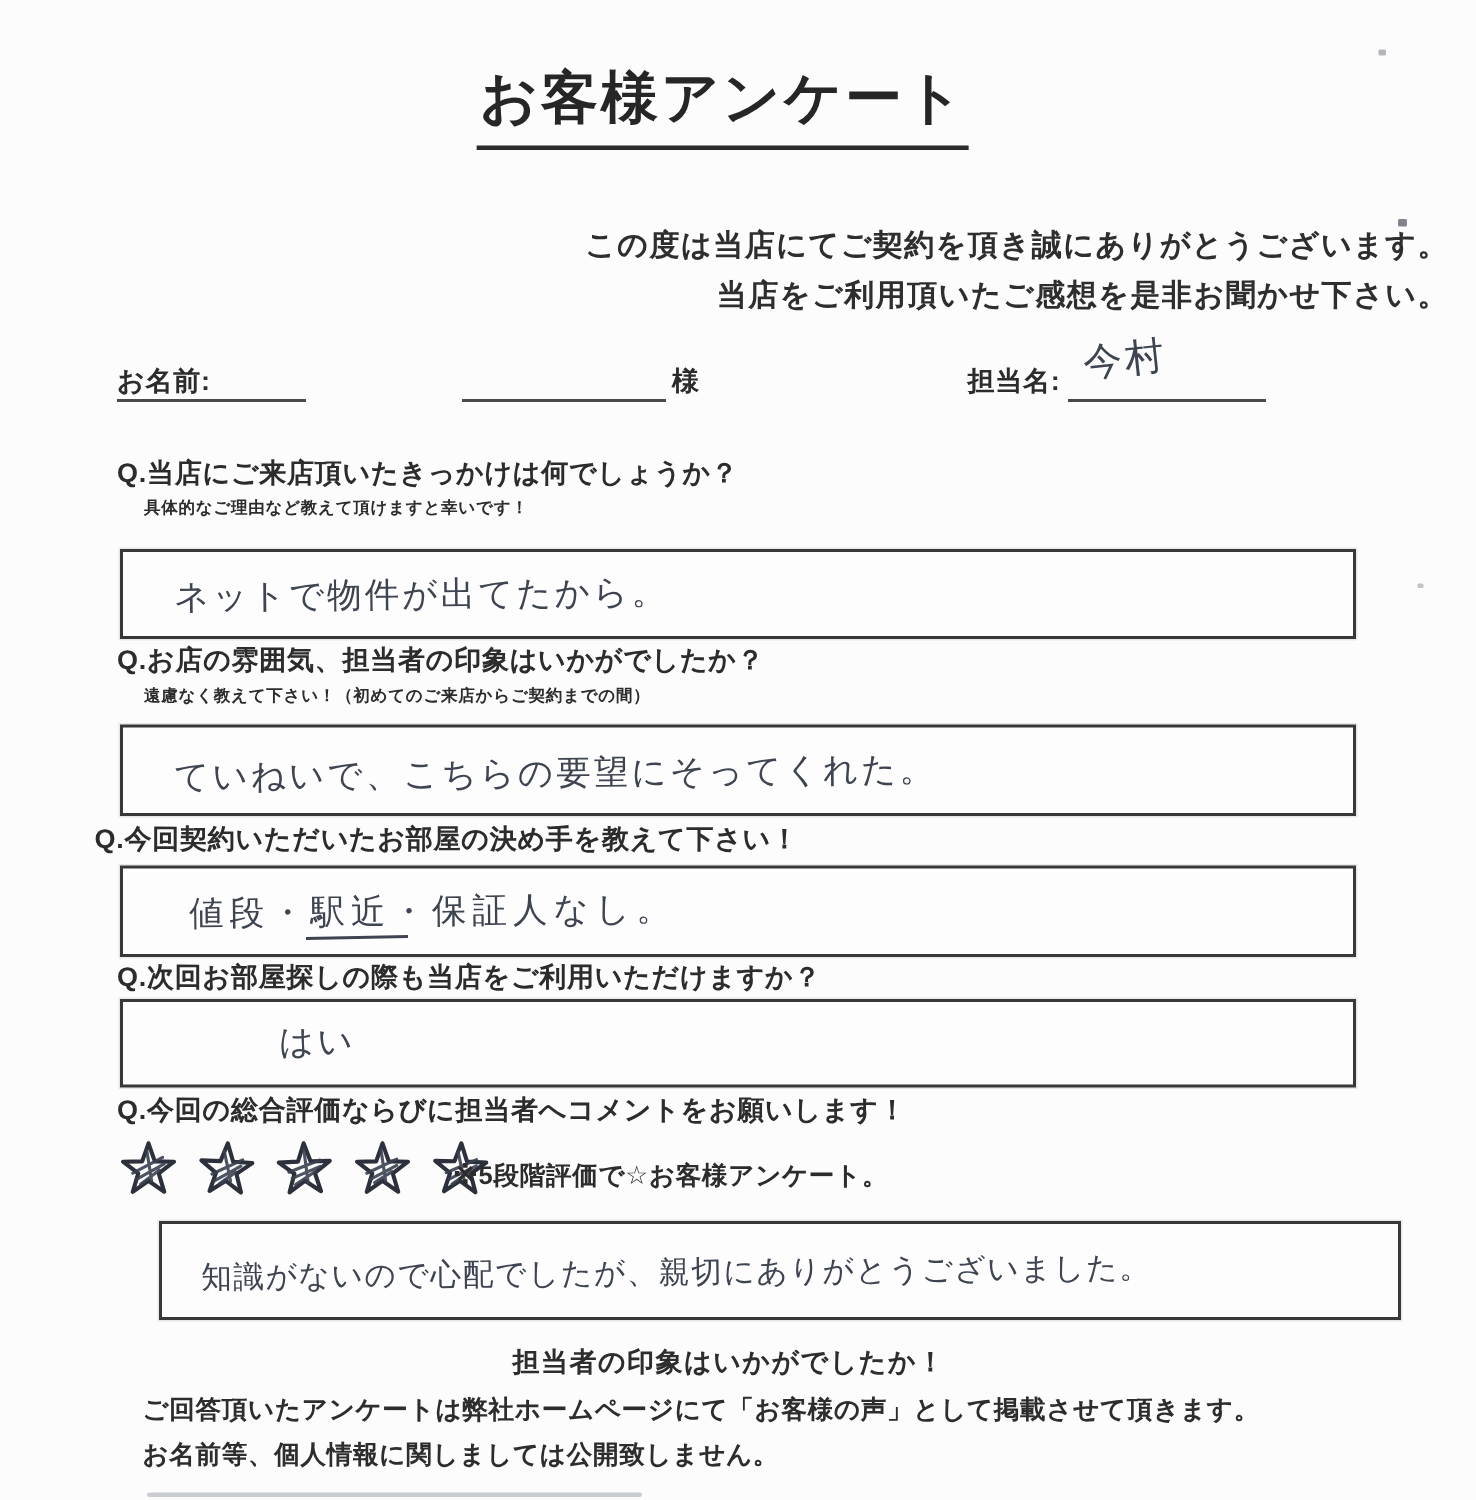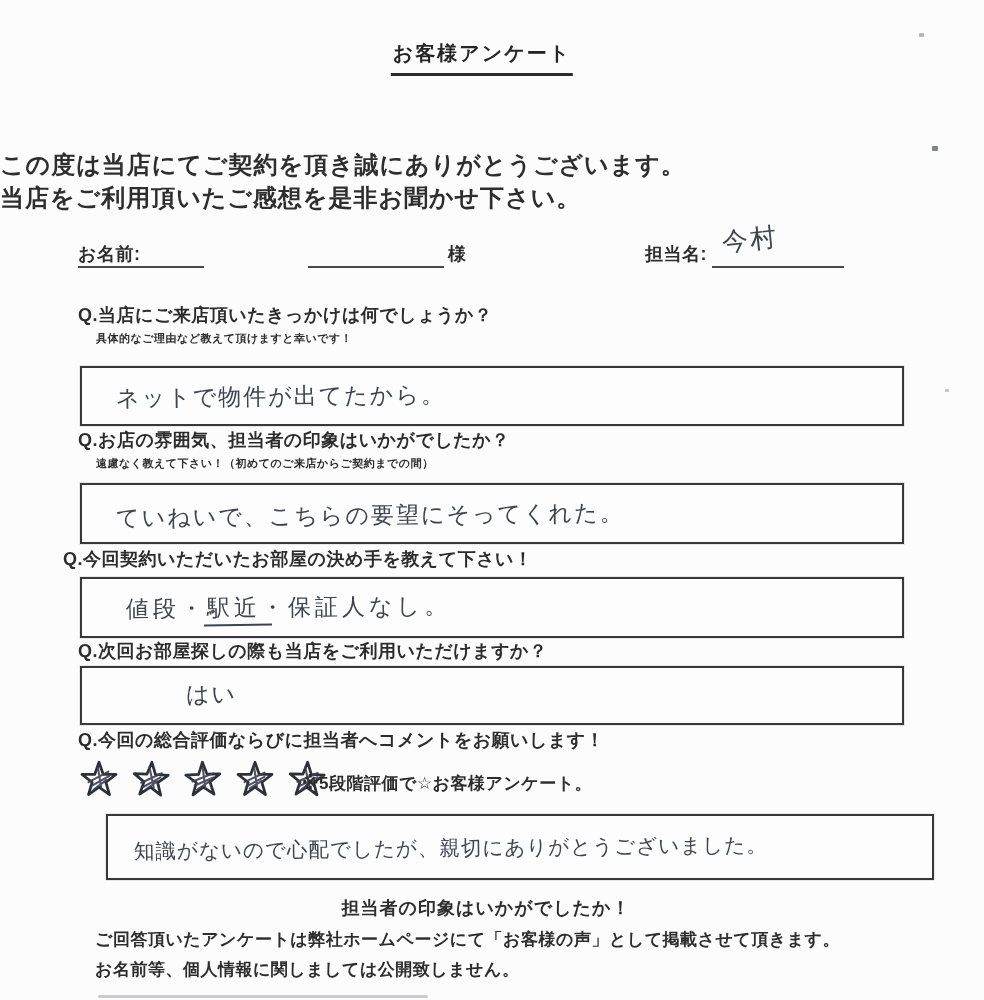--- a/index.html
+++ b/index.html
@@ -9,27 +9,27 @@
     margin:0 auto;
     background:#fcfcfd;
     font-family:"Liberation Sans","DejaVu Sans",sans-serif;
     color:#2b2b2b;
     overflow:hidden;
   }
   .abs{position:absolute;}
   
   .title{
     top:40px;left:482px;transform:translateX(-50%);
-    font-size:20px;font-weight:bold;letter-spacing:2px;
+    font-size:38px;font-weight:bold;letter-spacing:2px;
     border-bottom:3px solid #2b2b2b;padding:0 2px 6px 2px;
     white-space:nowrap;color:#262626;
   }
   .intro{
-    top:148px;left:0;width:966px;text-align:left;
-    font-size:24px;font-weight:bold;line-height:33px;
+    top:148px;left:0;width:966px;text-align:right;
+    font-size:20px;font-weight:bold;line-height:33px;
     color:#2e2e2e;letter-spacing:1px;
   }
   .label{font-weight:bold;font-size:18px;letter-spacing:0.5px;color:#2c2c2c;white-space:nowrap;}
   .sublabel{font-weight:bold;font-size:11px;letter-spacing:0.5px;color:#2c2c2c;white-space:nowrap;}
   .rule{border-bottom:2px solid #4a4a4a;height:0;}
   .ansbox{
     background:#fdfdfe;
     border:2px solid #383838;
     box-shadow:0 0 0 1px rgba(120,120,120,.15);
   }

